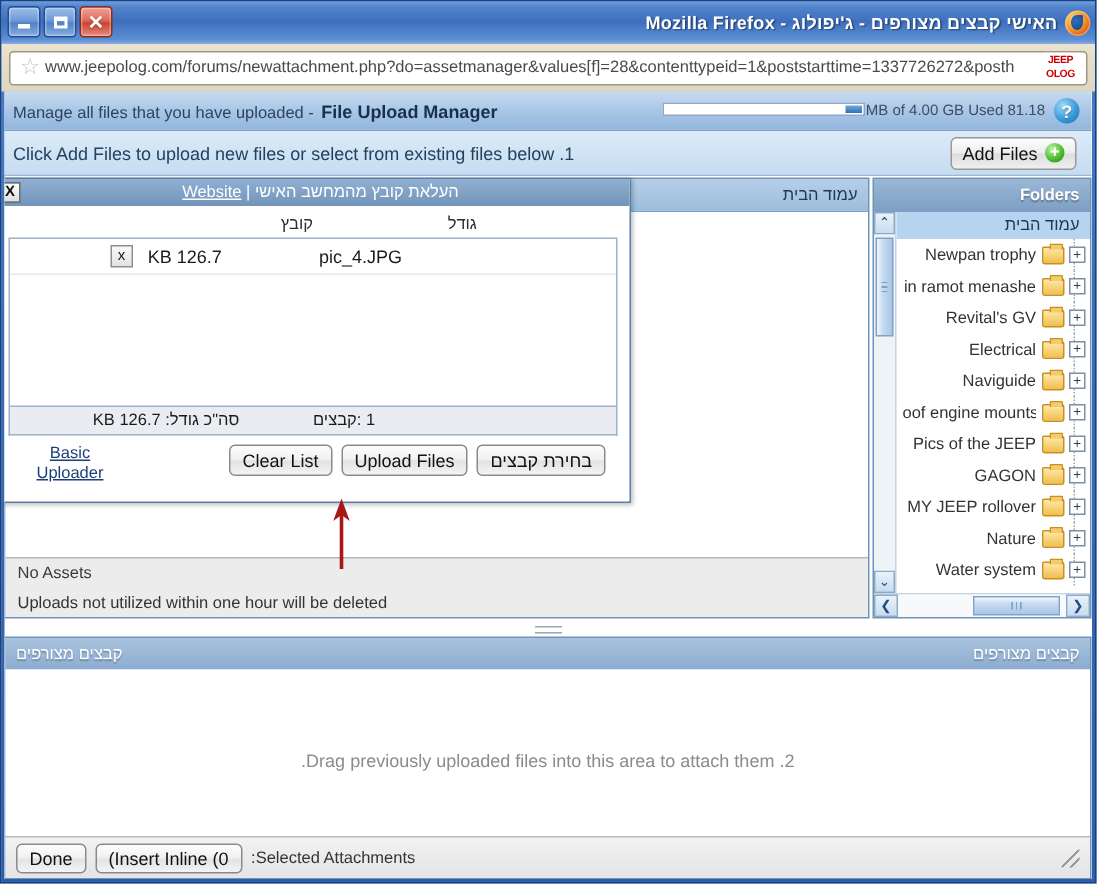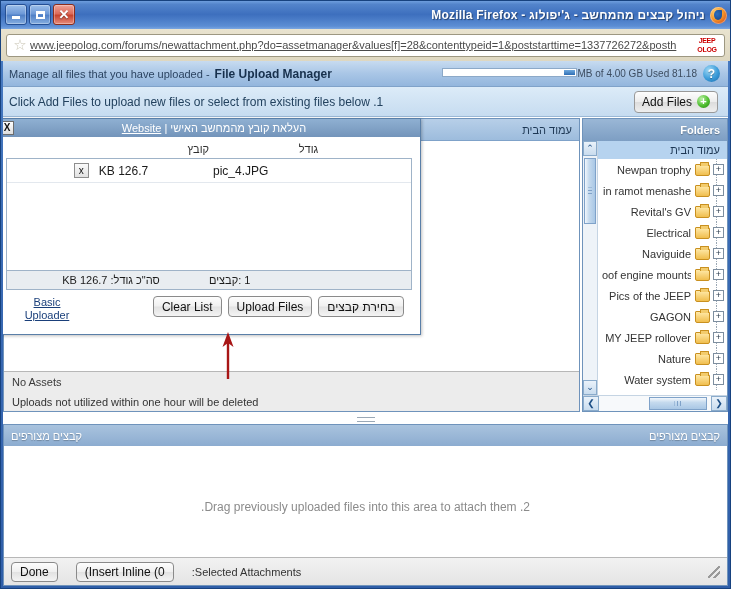--- a/index.html
+++ b/index.html
@@ -87,21 +87,20 @@
   #star-icon {
     flex: 0 0 16px; width: 16px; height: 16px;
     margin: 0 2px;
     color: #c9c5b4; font-size: 15px; line-height: 15px;
     text-align: center;
   }
   #url-text {
     font-size: 11px; color: #4a4a4a;
     white-space: nowrap; overflow: hidden;
     flex: 1 1 auto;
-    text-decoration: underline;
   }
   #jeep-badge {
     flex: 0 0 24px; margin-left: 3px; margin-right: 2px;
     height: 20px; width: 22px;
     background: #fff;
     color: #c00; font-weight: bold;
     font-size: 7px; line-height: 9px;
     text-align: center; padding-top: 1px;
     font-family: "Liberation Sans", sans-serif;
   }
@@ -464,21 +463,21 @@
     flex: 1 1 auto; background: #fff;
     display: flex; align-items: flex-start; justify-content: center;
     padding-top: 54px;
   }
   #attach-drop-text { font-size: 12px; color: #8b8b8b; direction: ltr; }
   #attach-footer {
     flex: 0 0 28px; height: 28px;
     background: linear-gradient(180deg,#f2f2f2,#e4e4e4);
     border-top: 1px solid #b7b7b7;
     display: flex; align-items: center; direction: ltr;
-    padding: 12px 7px; gap: 18px;
+    padding: 12px 7px; gap: 6px;
   }
   .foot-btn {
     height: 20px;
     background: linear-gradient(180deg,#fdfdfd 0%,#f0f0f0 48%,#e2e2e2 52%,#f4f4f4 100%);
     border: 1px solid #8a8a8a; border-radius: 4px;
     font-size: 12px; color: #111; padding: 0 8px;
     display: flex; align-items: center; cursor: pointer;
   }
   #selected-attachments { font-size: 11px; color: #333; direction: ltr; }
   #resize-grip {
@@ -488,21 +487,21 @@
       linear-gradient(135deg, transparent 70%, #9a9a9a 70%, #9a9a9a 80%, transparent 80%);
   }
 </style>
 </head>
 <body>
 
 <div id="window-frame">
 
   <div id="title-bar">
     <div id="ff-logo"></div>
-    <div id="title-text">ניהול קבצים מהמחשב - ג'יפולוג - Mozilla Firefox</div>
+    <div id="title-text">האישי קבצים מצורפים - ג'יפולוג - Mozilla Firefox</div>
 
     <div id="win-buttons">
       <div class="win-btn">
         <span class="min-glyph"></span>
       </div>
       <div class="win-btn">
         <span class="max-glyph"></span>
       </div>
       <div class="win-btn close">✕</div>
     </div>

